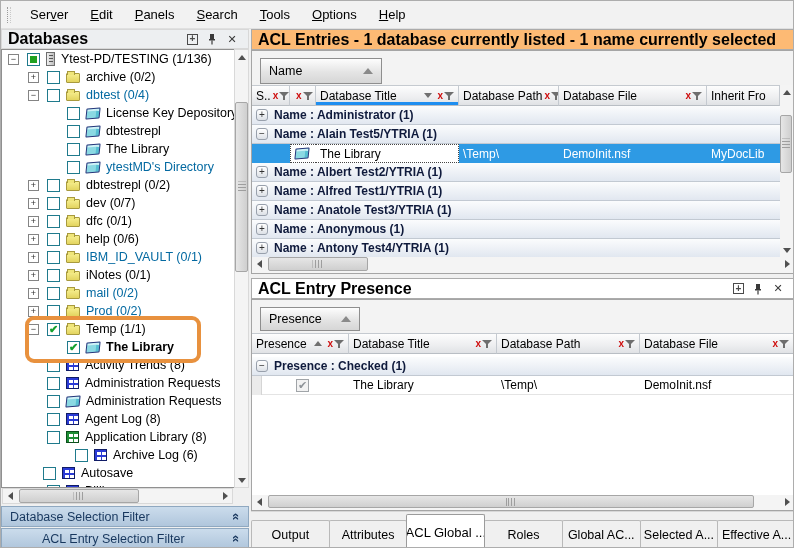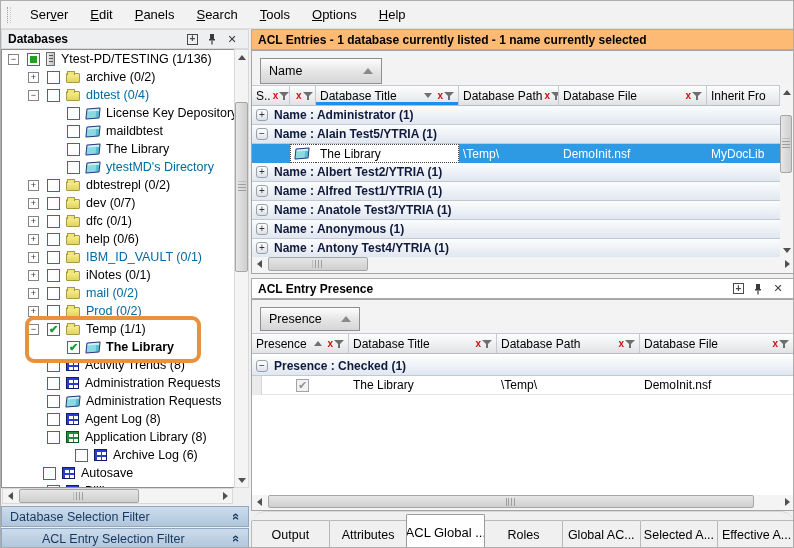--- a/index.html
+++ b/index.html
@@ -8,21 +8,21 @@
 #app { position:relative; width:794px; height:548px; background:#F0F0F0; border:1px solid #ADADAD; overflow:hidden; }
 
 
 #menubar { position:absolute; left:0; top:0; width:794px; height:28px; background:#F2F2F2;
   border-bottom:1px solid #E0E0E0; display:flex; align-items:center; padding-left:6px; }
 #menubar .grip { width:4px; height:16px; border-left:1px dotted #9A9A9A; border-right:1px dotted #C9C9C9; margin-right:8px; }
 .menu-item { padding:4px 11px; font-size:13px; cursor:default; }
 .menu-item u { text-decoration:underline; }
 
 
-.panel-title { font-weight:bold; font-size:12px; }
+.panel-title { font-weight:bold; font-size:16px; }
 #db-header { position:absolute; left:0; top:28px; width:248px; height:20px; background:#EDEFF1;
   border:1px solid #D8D8D8; display:flex; align-items:center; padding:0 10px 0 6px; }
 #db-header .hdr-icons, #pres-header .hdr-icons { margin-left:auto; display:flex; align-items:center; gap:8px; }
 #acl-header { position:absolute; left:250px; top:28px; width:580px; height:21px; background:#fdba74;
   border:1px solid #ABABAB; display:flex; align-items:center; padding-left:6px; }
 #pres-header { position:absolute; left:250px; top:277px; width:544px; height:21px; background:#FFFFFF;
   border:1px solid #ABABAB; display:flex; align-items:center; padding:0 10px 0 6px; }
 
 .win-ico { display:inline-flex; align-items:center; justify-content:center; width:12px; height:12px; cursor:default; }
 .ico-max { width:11px; height:11px; border:1px solid #4A4A4A; font-size:10px; line-height:8px; text-align:center; color:#4A4A4A; font-weight:bold; }
@@ -110,21 +110,21 @@
 .arr.right { border-top:4px solid transparent; border-bottom:4px solid transparent; border-left:5px solid #505050; }
 .arr.up    { border-left:4px solid transparent; border-right:4px solid transparent; border-bottom:5px solid #505050; }
 .arr.down  { border-left:4px solid transparent; border-right:4px solid transparent; border-top:5px solid #505050; }
 .thumb { position:absolute; background:linear-gradient(180deg,#E6E6E6,#CFCFCF); border:1px solid #A6A6A6; border-radius:2px; }
 .thumb.v { background:linear-gradient(90deg,#E6E6E6,#CFCFCF); }
 .thumb::after { content:""; position:absolute; left:50%; top:50%; transform:translate(-50%,-50%); }
 .thumb.h::after { width:11px; height:8px; background:repeating-linear-gradient(90deg,#9E9E9E 0 1px,transparent 1px 3px); }
 .thumb.v::after { width:8px; height:11px; background:repeating-linear-gradient(180deg,#9E9E9E 0 1px,transparent 1px 3px); }
 
 
-#tabbar { position:absolute; left:250px; top:510px; width:544px; height:38px; background:#F0F0F0; display:flex; align-items:flex-end; border-top:1px solid #D8D8D8;border-radius:15px; }
+#tabbar { position:absolute; left:250px; top:510px; width:544px; height:38px; background:#F0F0F0; display:flex; align-items:flex-end; border-top:1px solid #D8D8D8; }
 .tab { flex:1; height:29px; display:flex; align-items:center; justify-content:center; font-size:12.5px;
   background:#F0F0F0; border:1px solid #B9B9B9; border-bottom:none; border-radius:2px 2px 0 0; margin-right:-1px; cursor:default; white-space:nowrap; overflow:hidden; }
 .tab.active { height:35px; background:#FFF; border-color:#9B9B9B; z-index:2; font-size:13px; }
 </style>
 </head>
 <body>
 
 <div id="app">
 
   <div id="menubar">
@@ -175,21 +175,21 @@
       <div class="tree-row" style="padding-left: 46px;">
         <span class="exp-spacer"></span>
         <span class="cbx "></span>
         <span class="ic ic-db"></span>
         <span class="t-label">License Key Depository</span>
       </div>
       <div class="tree-row" style="padding-left: 46px;">
         <span class="exp-spacer"></span>
         <span class="cbx "></span>
         <span class="ic ic-db"></span>
-        <span class="t-label">maildbtest</span>
+        <span class="t-label">dbtestrepl</span>
       </div>
       <div class="tree-row" style="padding-left: 46px;">
         <span class="exp-spacer"></span>
         <span class="cbx "></span>
         <span class="ic ic-db"></span>
         <span class="t-label">The Library</span>
       </div>
       <div class="tree-row" style="padding-left: 46px;">
         <span class="exp-spacer"></span>
         <span class="cbx "></span>

